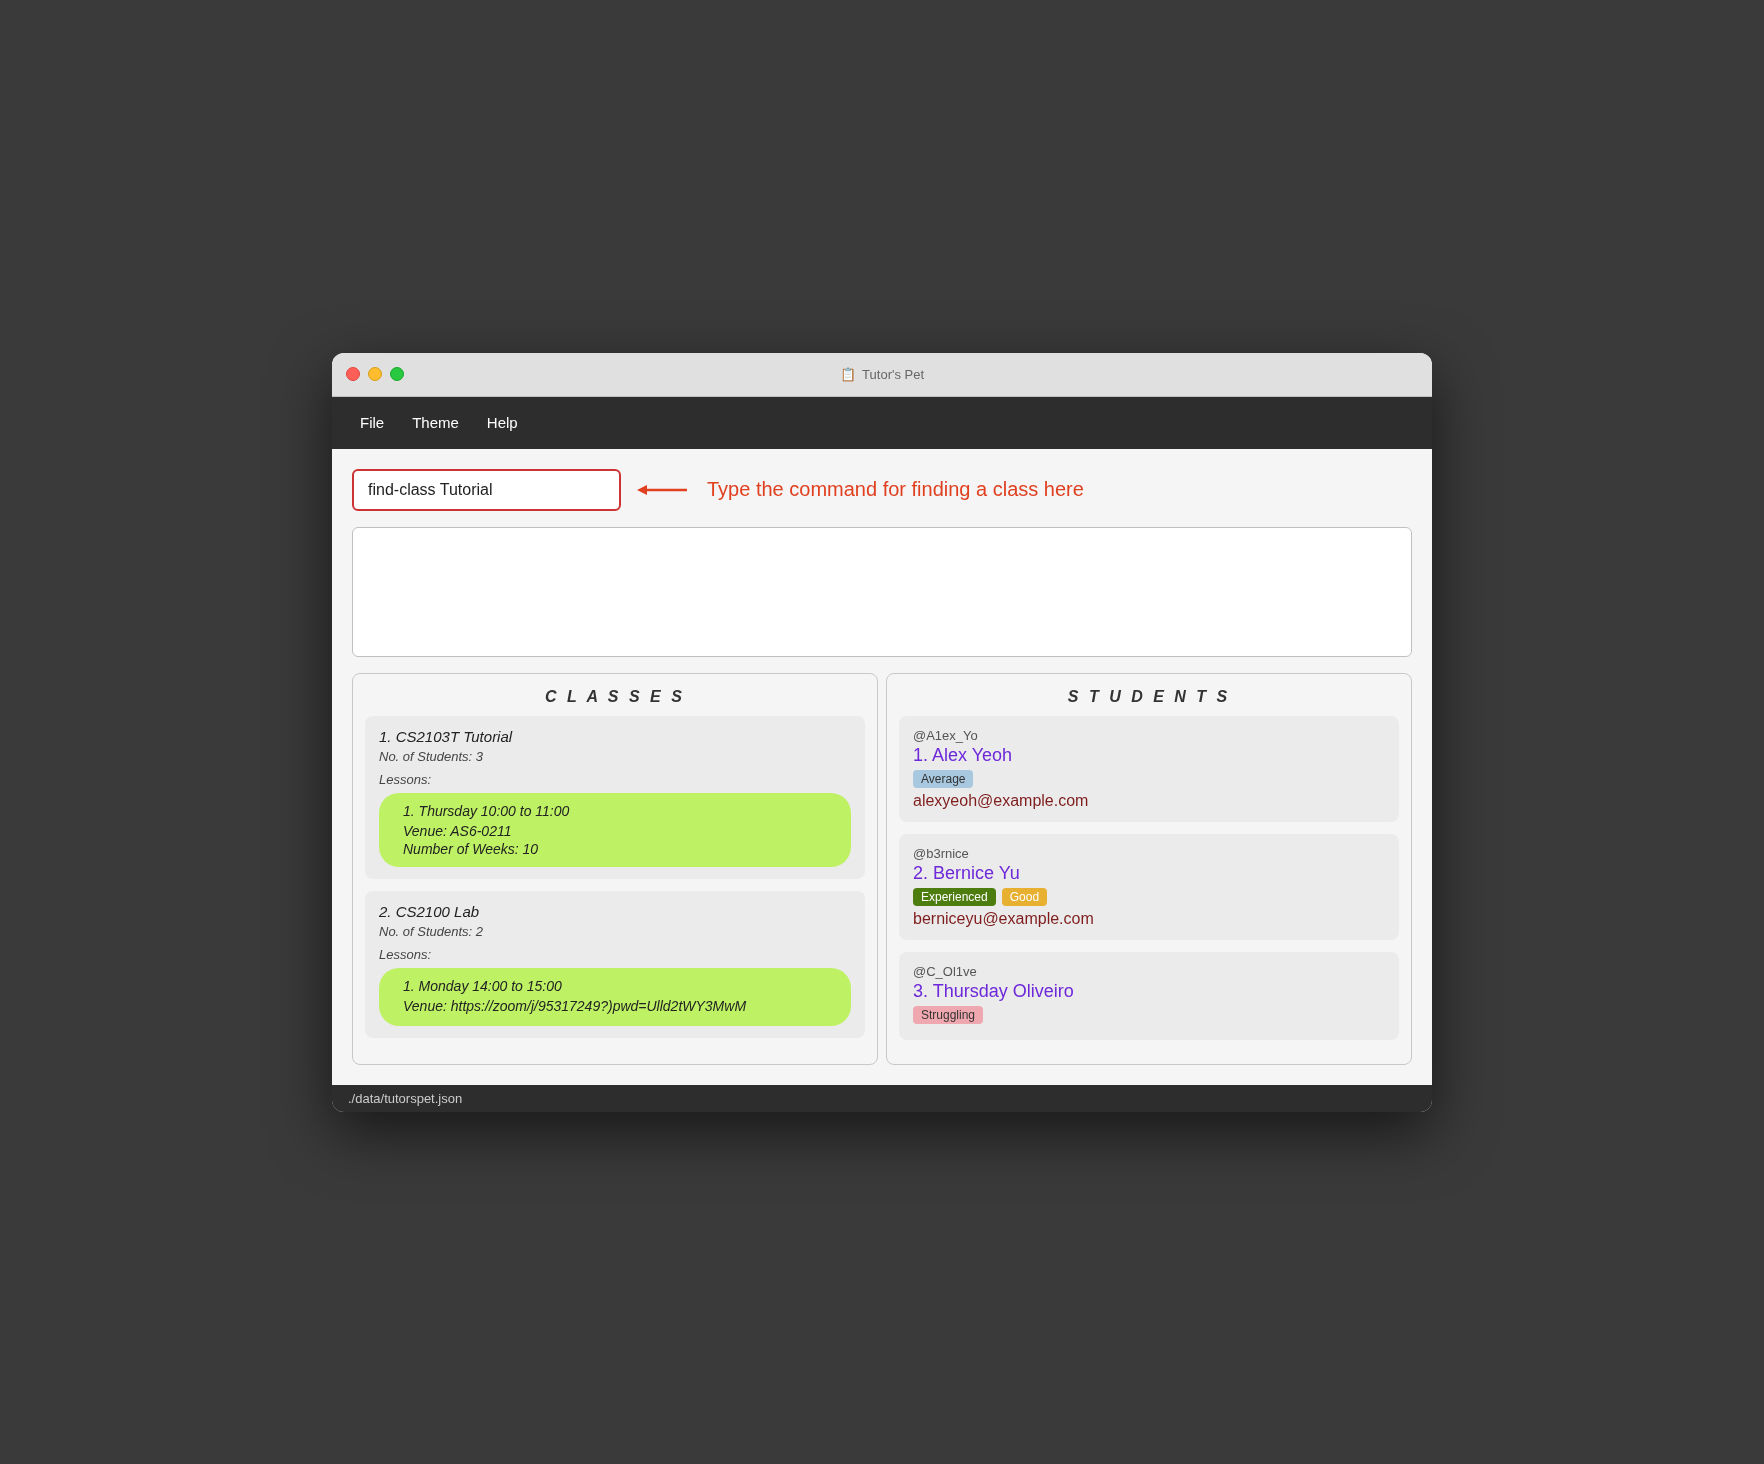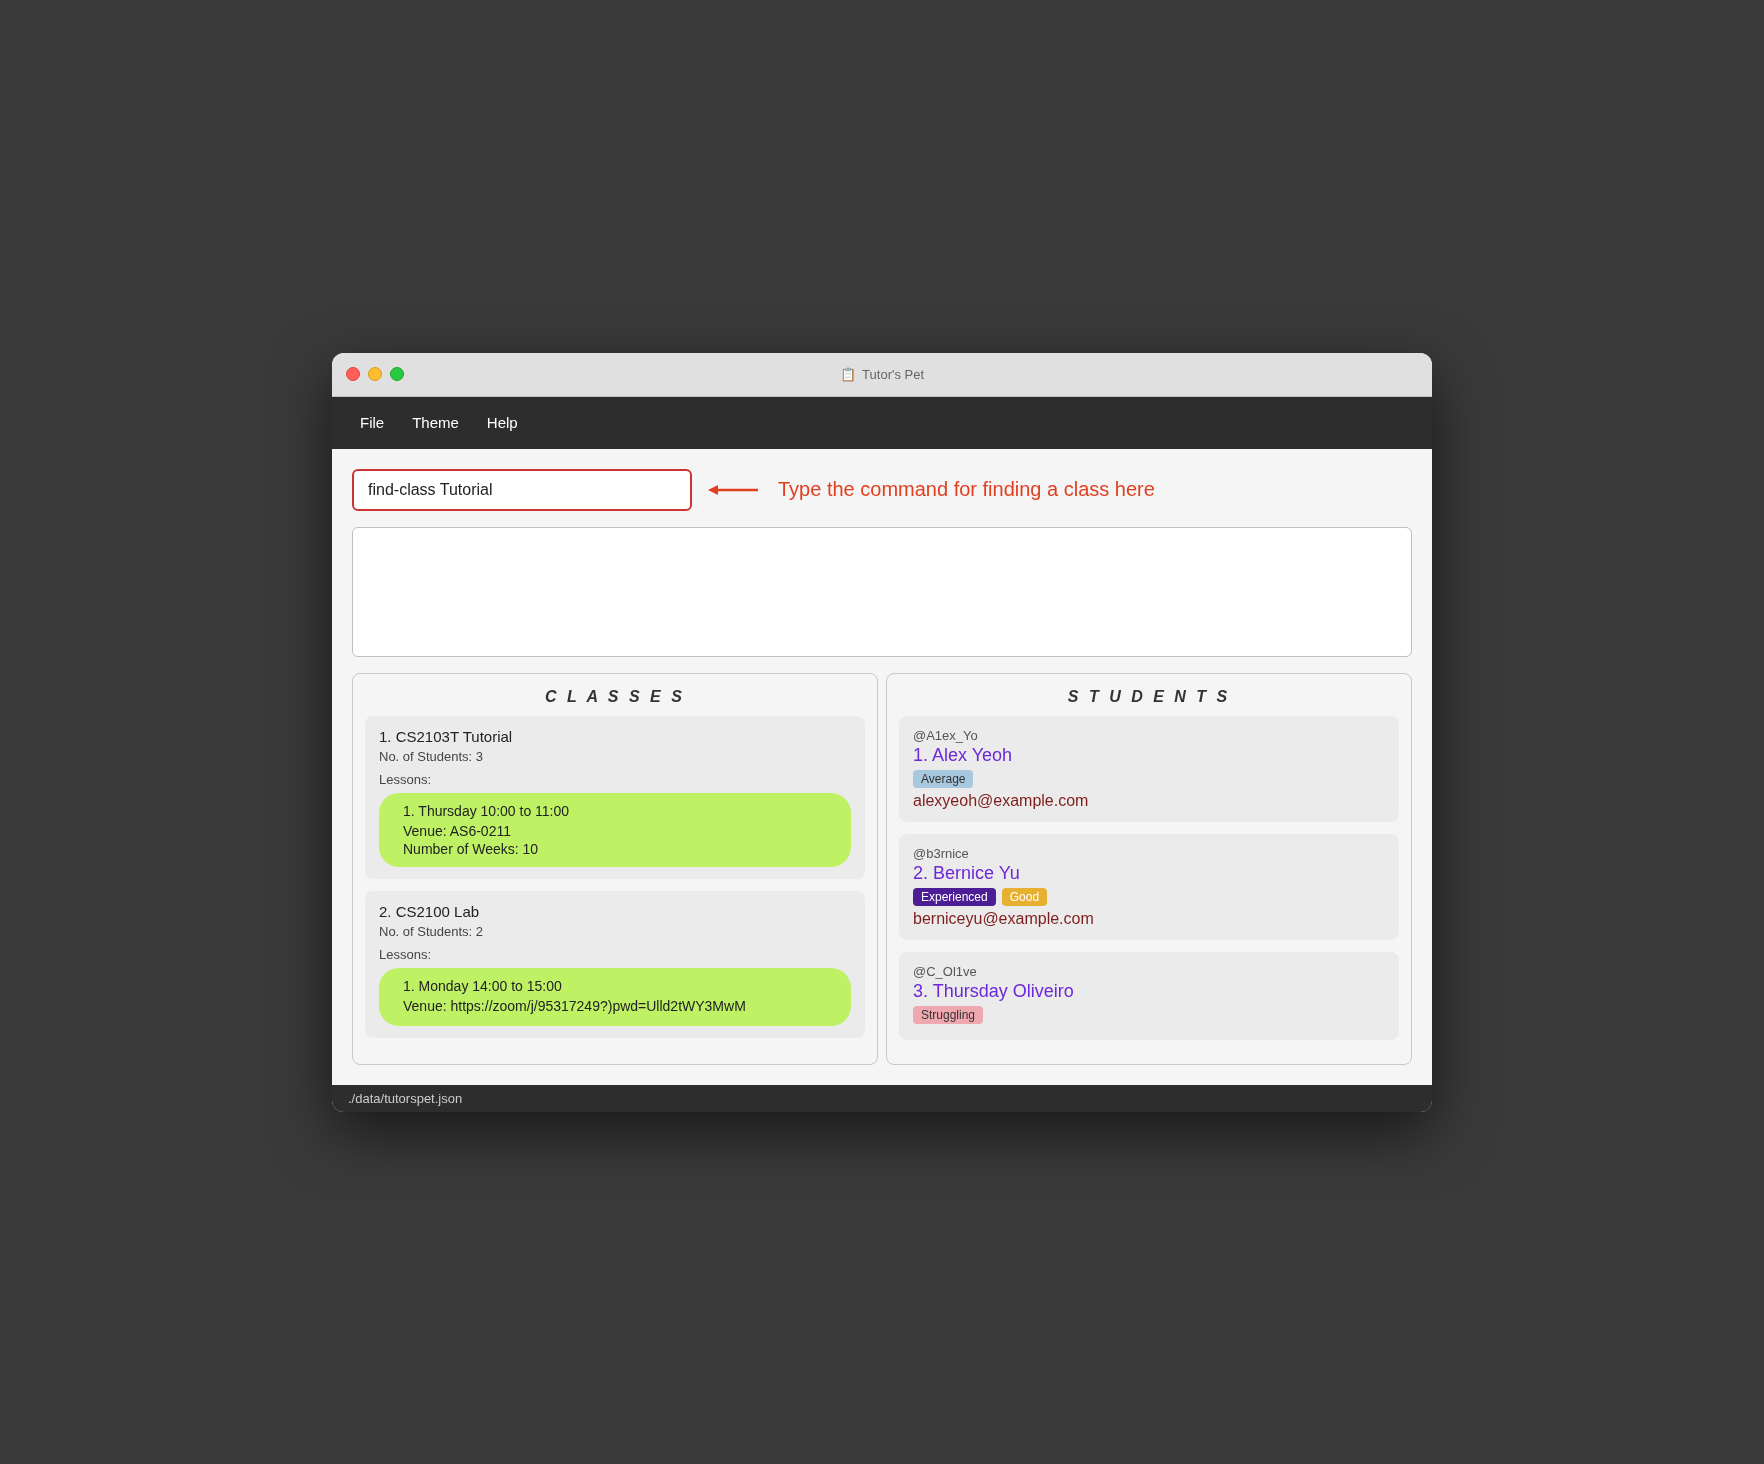--- a/index.html
+++ b/index.html
@@ -87,21 +87,21 @@
     
     .command-area {
       display: flex;
       align-items: center;
       gap: 16px;
       margin-bottom: 16px;
     }
 
     .command-input-wrapper {
       flex: 0 0 auto;
-      width: 340px;
+      width: 269px;
       text-decoration: underline;
     }
 
     .command-input {
       width: 100%;
       padding: 10px 14px;
       font-size: 16px;
       border: 2px solid #cc3333;
       border-radius: 6px;
       outline: none;
@@ -175,20 +175,21 @@
       background: #aaa;
       border-radius: 4px;
     }
 
     
     .class-card {
       background: #ebebeb;
       border-radius: 8px;
       padding: 12px 14px;
       margin-bottom: 12px;
+      font-style: italic;
     }
 
     .class-title {
       font-size: 15px;
       font-weight: 500;
       color: #222;
       margin-bottom: 4px;
     }
 
     .class-meta {
@@ -255,21 +256,21 @@
     }
 
     .tag {
       font-size: 12px;
       padding: 2px 8px;
       border-radius: 4px;
       color: #333;
     }
 
     .tag-average { background: #a8c8e0; color: #333; }
-    .tag-experienced { background: #4c1d95; color: #fff; }
+    .tag-experienced { background: #4d7c0f; color: #fff; }
     .tag-good { background: #e8b030; color: #fff; }
     .tag-struggling { background: #f0a8b0; color: #333; }
 
     .student-email {
       font-size: 16px;
       color: #7f1d1d;
     }
 
     
     .status-bar {

